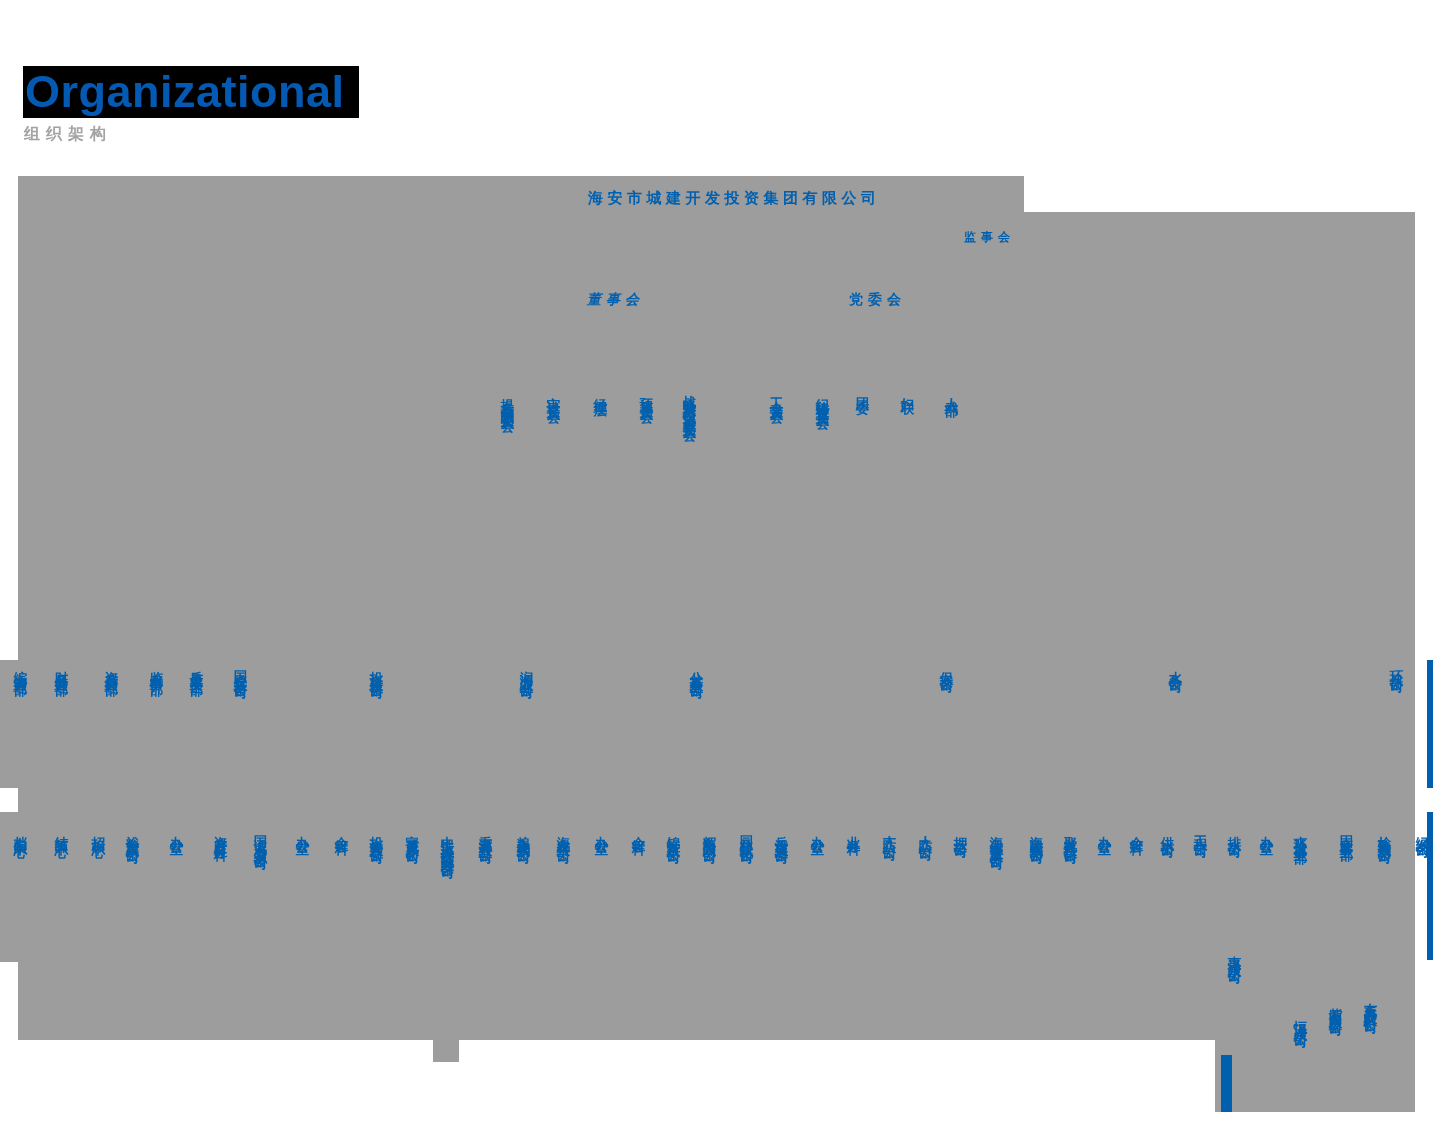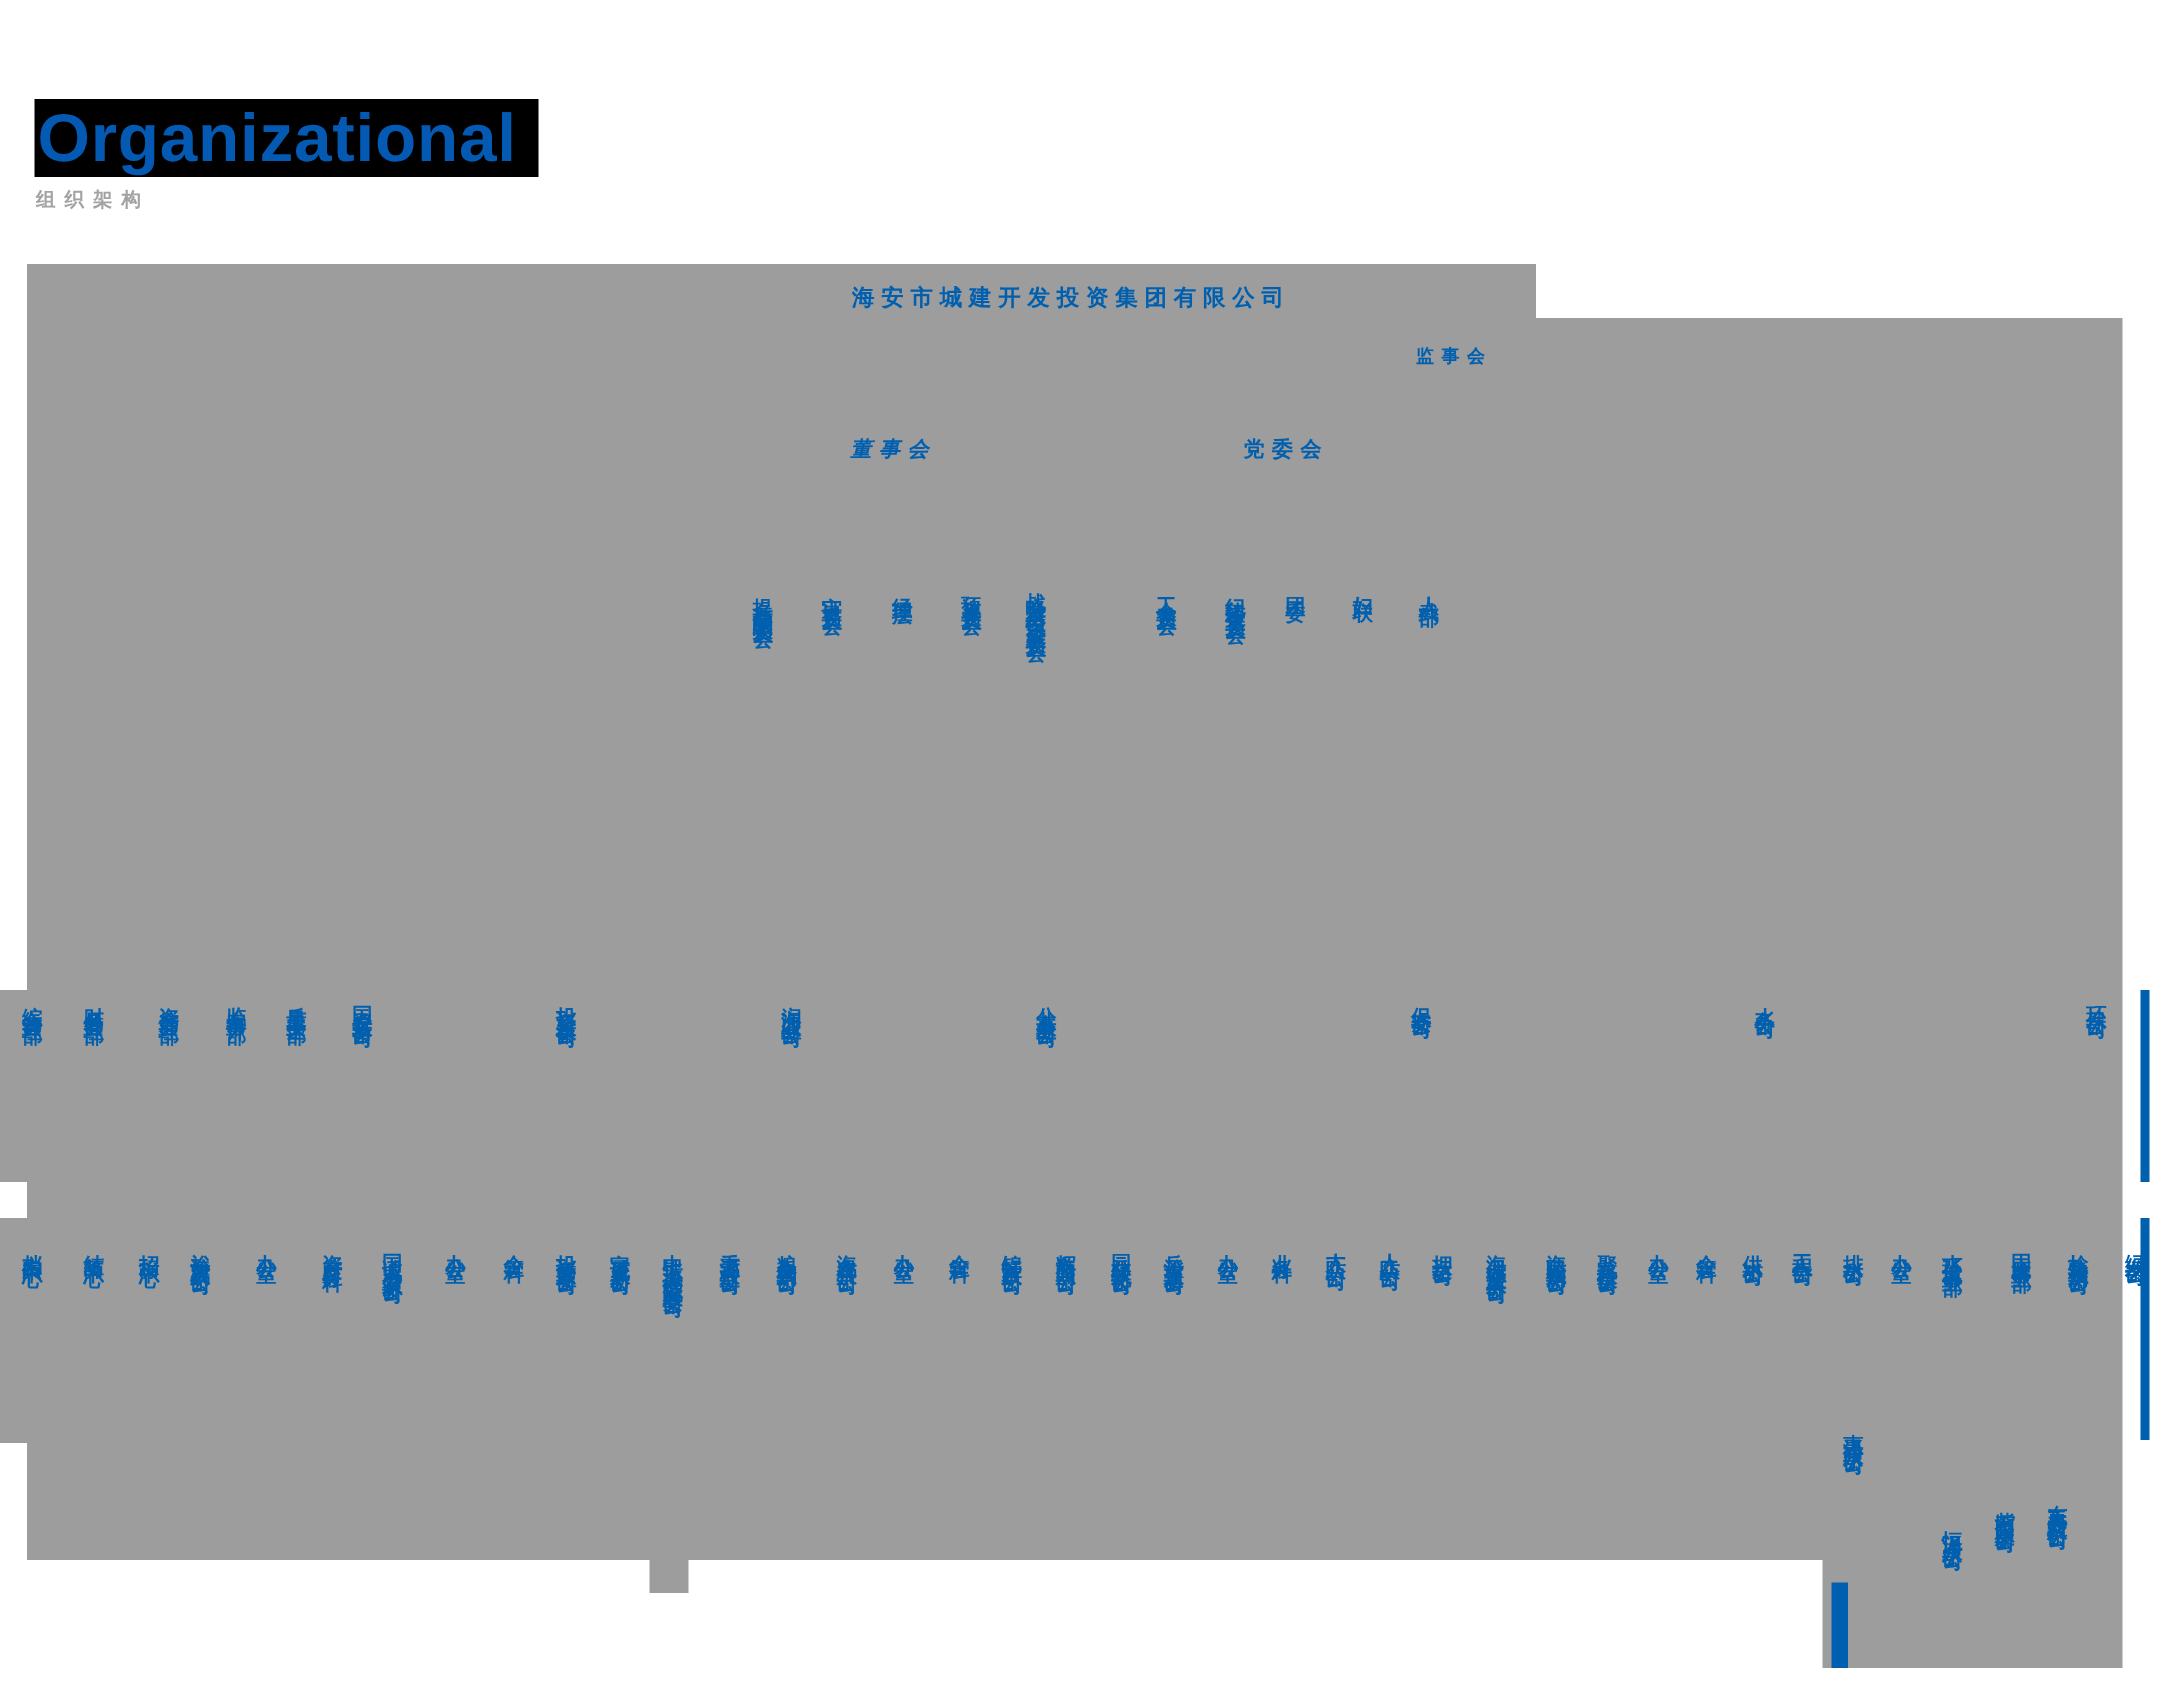--- a/index.html
+++ b/index.html
@@ -16,39 +16,39 @@
     color: var(--title-text, #0459b2);
     font-family: "Liberation Sans", sans-serif;
     font-size: 45px; font-weight: bold; line-height: 52px;
     padding: 0 14px 0 2px;
     letter-spacing: 0.5px;
     white-space: nowrap;
   }
   .subtitle {
     position: absolute; left: 24px; top: 124px;
     color: var(--subtitle-text, #a3a3a3);
-    font-size: 13px; font-weight: bold; letter-spacing: 6px;
+    font-size: 16px; font-weight: bold; letter-spacing: 6px;
     white-space: nowrap;
   }
   .chart { position: absolute; left: 0; top: 0; width: 1440px; height: 1122px; }
   .bg  { position: absolute; background: var(--chart-bg, #9d9d9d); }
   .bar { position: absolute; background: var(--accent, #0060af); }
   .org-node {
     position: absolute;
     color: var(--node-text, #0060af);
     font-weight: bold;
     font-size: 13.5px;
   }
   .org-node.vert {
     writing-mode: vertical-rl;
     text-orientation: upright;
     letter-spacing: 3px;
     line-height: 24px;
   }
-  .org-node.horiz { white-space: nowrap; letter-spacing: 4px; }
+  .org-node.horiz { white-space: nowrap; letter-spacing: 4px; margin-left: 20px; }
 </style>
 </head>
 <body>
 
 <div class="page">
 
   <div class="title-block">Organizational</div>
 
   <div class="subtitle">组织架构</div>
 

